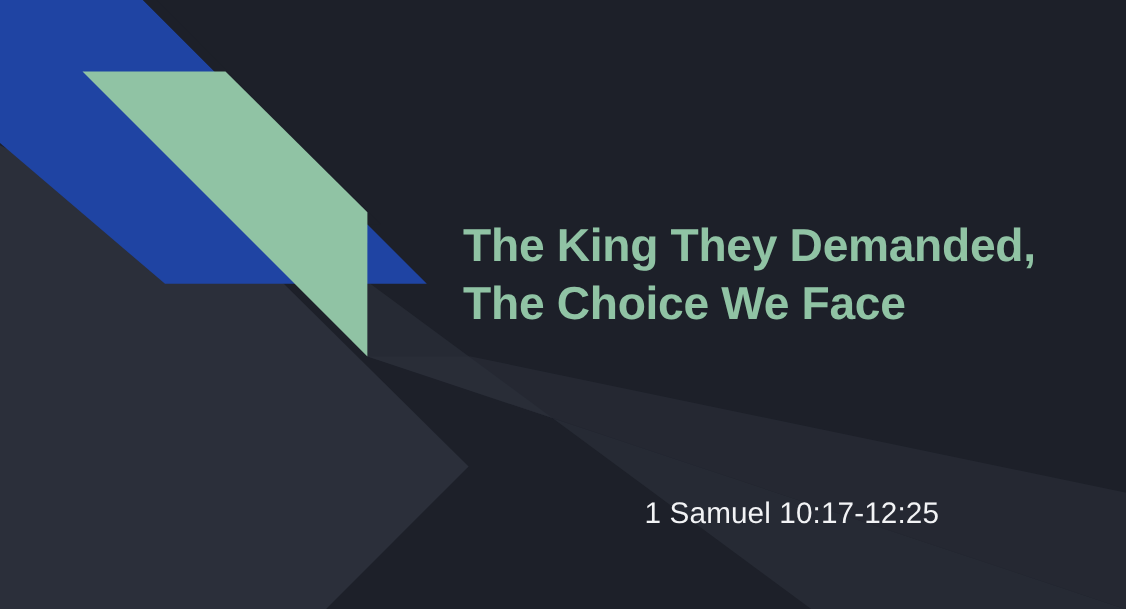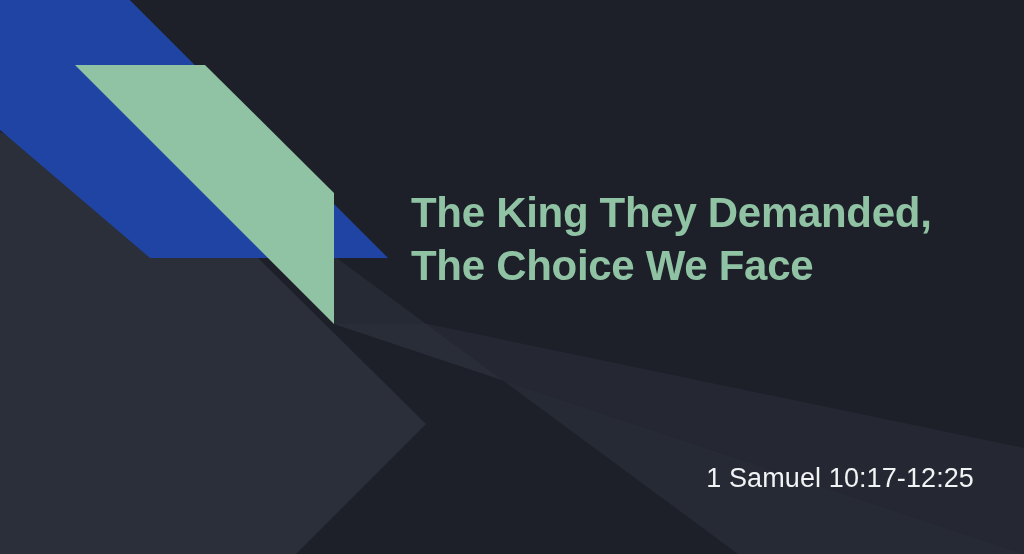--- a/index.html
+++ b/index.html
@@ -30,44 +30,43 @@
 
   
   #title-block {
     position: absolute;
     left: 411px;
     top: 186px;
     width: 580px;
   }
 
   #slide-title {
-    margin: 0;
+    margin: 10px;
     font-size: 42px;
     font-weight: bold;
     line-height: 1.27;
     letter-spacing: -0.3px;
     color: #90c3a4;
     white-space: pre-line;
   }
 
   #subtitle-block {
     position: absolute;
     left: 586px;
     top: 450px;
     width: 400px;
   }
 
   #slide-subtitle {
-    margin: 12px;
+    margin: 0;
     font-size: 27px;
     font-weight: normal;
     line-height: 1.2;
     color: #f2f3f5;
     letter-spacing: 0.1px;
-    text-align: right;
   }
 </style>
 </head>
 <body>
 
 <div id="slide">
 
   <svg id="deco" viewBox="0 0 1024 554" width="1024" height="554" xmlns="http://www.w3.org/2000/svg">
 
     <rect x="0" y="0" width="1024" height="554" fill="#1d2029"></rect>

